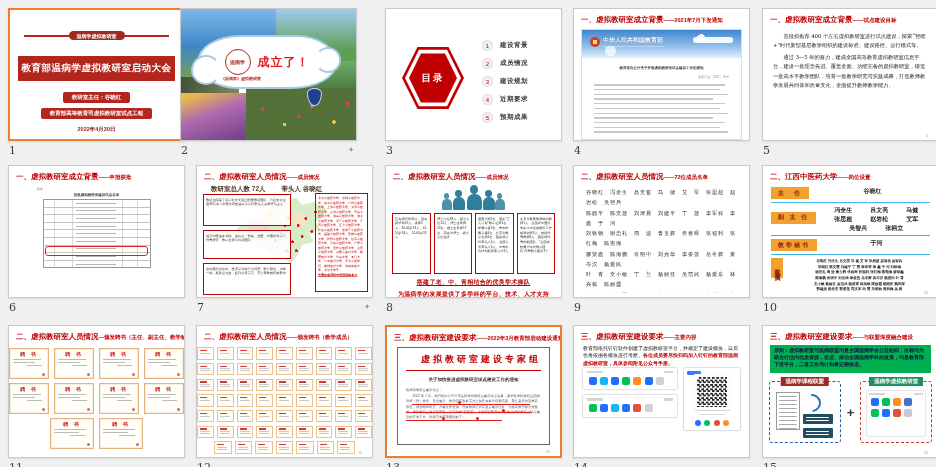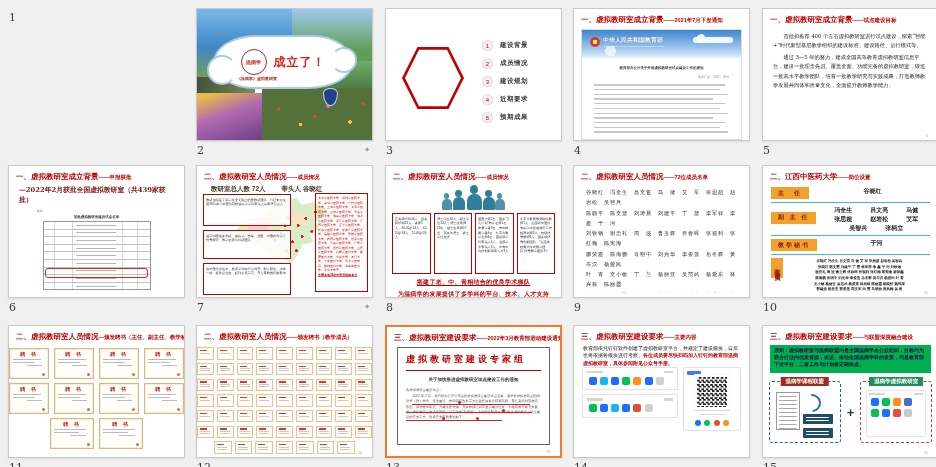--- a/index.html
+++ b/index.html
@@ -116,21 +116,21 @@
   .cert .ct{color:#C00000;font-weight:700;text-align:center;font-size:5px;letter-spacing:2px}
   .cert .cl{height:.9px;background:#bbb;margin-top:2.2px}
   .cert .cl.w1{width:88%}.cert .cl.w2{width:70%}.cert .cl.w3{width:45%;margin-left:45%}
   .cert .cdot{position:absolute;right:3px;bottom:2.5px;width:3px;height:3px;border-radius:50%;background:#d04040;opacity:.8}
   .tcertrow{display:flex;justify-content:center;gap:3px;margin-top:3.2px}
   .tcert{width:15.5px;height:10.5px;background:#fffdf6;border:1px solid #eac193;position:relative}
   .tcert::before{content:"";position:absolute;left:2px;top:1.8px;width:7px;height:1.2px;background:#d03a3a}
   .tcert::after{content:"";position:absolute;left:2px;top:4.6px;width:10px;height:2.6px;background:linear-gradient(#c9c9c9 1px,transparent 1px,transparent 1.8px,#c9c9c9 1.8px,#c9c9c9 2.6px)}
   
   .doc{margin:2px 10px 0;border:1px solid #666;padding:5px 8px 4px;position:relative;height:98px;box-sizing:border-box}
-  .dt{color:#C00000;font-weight:700;font-size:9px;text-align:left;letter-spacing:3px;border-bottom:1.2px solid #C00000;padding-bottom:3.5px;font-family:"DejaVu Serif",serif}
+  .dt{color:#C00000;font-weight:700;font-size:9px;text-align:right;letter-spacing:3px;border-bottom:1.2px solid #C00000;padding-bottom:3.5px;font-family:"DejaVu Serif",serif}
   .dsubw{height:8px;margin-top:5px;text-align:center}
   .dsubw .sh{font-size:9px;color:#333;font-weight:700}
   .dparaw{margin-top:3px;height:58px}
   .dparaw .sh{font-size:6.6px;color:#555;line-height:1.6}
   .dparaw p{margin:0 0 2px}
   .dparaw .ind{text-indent:2em}
   .rm{position:absolute;background:#E02020;height:.8px}
   .rdot{position:absolute;width:3px;height:3px;border-radius:50%;background:#E02020}
   
   .s14para{padding:0 9px;height:22px}
@@ -166,26 +166,35 @@
   .arc{position:absolute;left:33px;top:12px;width:14px;height:14px;border:2.5px solid #2E74B5;border-radius:50%;border-left-color:transparent;border-bottom-color:transparent;transform:rotate(40deg)}
   .nbx{position:absolute;left:33px;width:30px;height:10px;background:#1F4E63;background-image:repeating-linear-gradient(#fff 0 .8px,transparent .8px 3.4px);background-size:76% 60%;background-position:3px 2.5px;background-repeat:no-repeat;border-radius:1px}
   .nbx.b1{top:32px}.nbx.b2{top:46px}
   .miniwin{position:absolute;inset:8px 5px 5px;border:.7px solid #e6e6e6;border-radius:2px;padding:2px}
   .miniwin .phead{margin-bottom:1px}
 </style>
 </head>
 <body>
 
 <div class="cell sel" style="left:8px;top:8px">
+  <div class="thumb">
+    <div class="s1deco">
+      <div class="s1pillc">温病学虚拟教研室</div>
+    </div>
+    <div class="s1title">教育部温病学虚拟教研室启动大会</div>
+    <div class="s1pill">教研室主任：谷晓红</div>
+    <div class="s1pill">教育部高等教育司虚拟教研室试点工程</div>
+    <div class="s1date">2022年4月30日</div>
+  </div>
   <div class="snum">
       <span>1</span>
     </div>
 </div>
 
-<div class="cell" style="left:196px;top:8px">
+<div class="cell" style="left:180px;top:8px">
   <div class="thumb">
     <div class="cg c1"></div>
     <div class="cg c2"></div>
     <div class="cg c6"></div>
     <div class="cg c3"></div>
     <div class="cg c4"></div>
     <div class="cg c5"></div>
     <div class="cloud">
       <div class="seal">温病学</div>
       <div class="btext">成立了！</div>
@@ -196,20 +205,21 @@
   <div class="snum">
       <span>2</span>
       <span class="star">✦</span>
     </div>
 </div>
 
 <div class="cell" style="left:385px;top:8px">
   <div class="thumb">
     <div class="hex hx hexring"></div>
     <div class="hex hx hexwhite"></div>
+    <div class="hex hx hexcore">目录</div>
     <div class="toclist">
       <div class="tocitem">
           <span class="tocnum">1</span>
           <span class="toclabel">建设背景</span>
         </div>
       <div class="tocitem">
           <span class="tocnum">2</span>
           <span class="toclabel">成员情况</span>
         </div>
       <div class="tocitem">
@@ -285,21 +295,20 @@
       </div>
   </div>
   <div class="snum">
       <span>5</span>
     </div>
 </div>
 
 <div class="cell" style="left:8px;top:165px">
   <div class="thumb">
     <div class="stitle"><span>一、虚拟教研室成立背景</span><span class="sfx">——申报获批</span></div>
-    <div class="s6line">—2022年2月获批全国虚拟教研室（共439家获批）</div>
     <div class="attach sw">
         <div class="sh">附件</div>
       </div>
     <div class="mcapw sw">
         <div class="sh">首批虚拟教研室建设试点名单</div>
       </div>
     <div class="mtable">
       <div>
           <div class="mrow"></div>
           <div class="mrow"></div>

